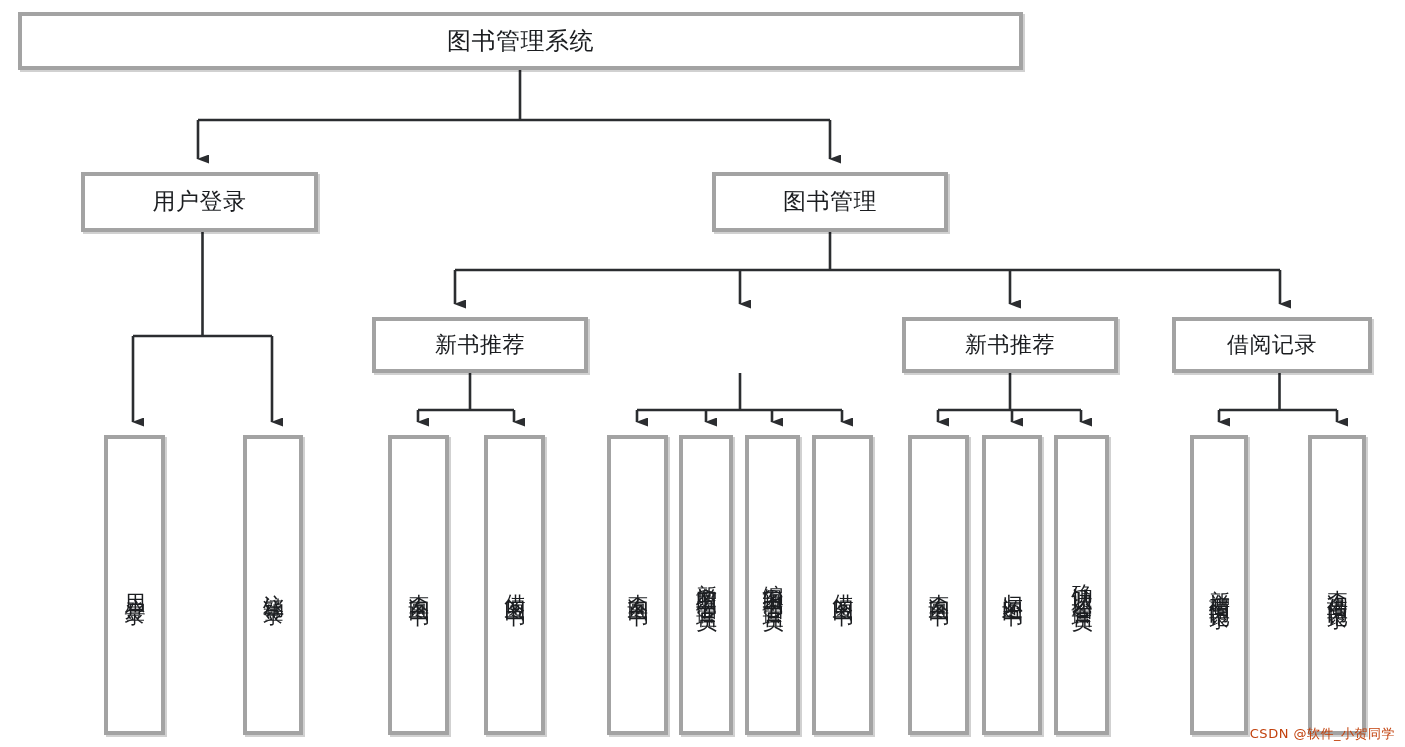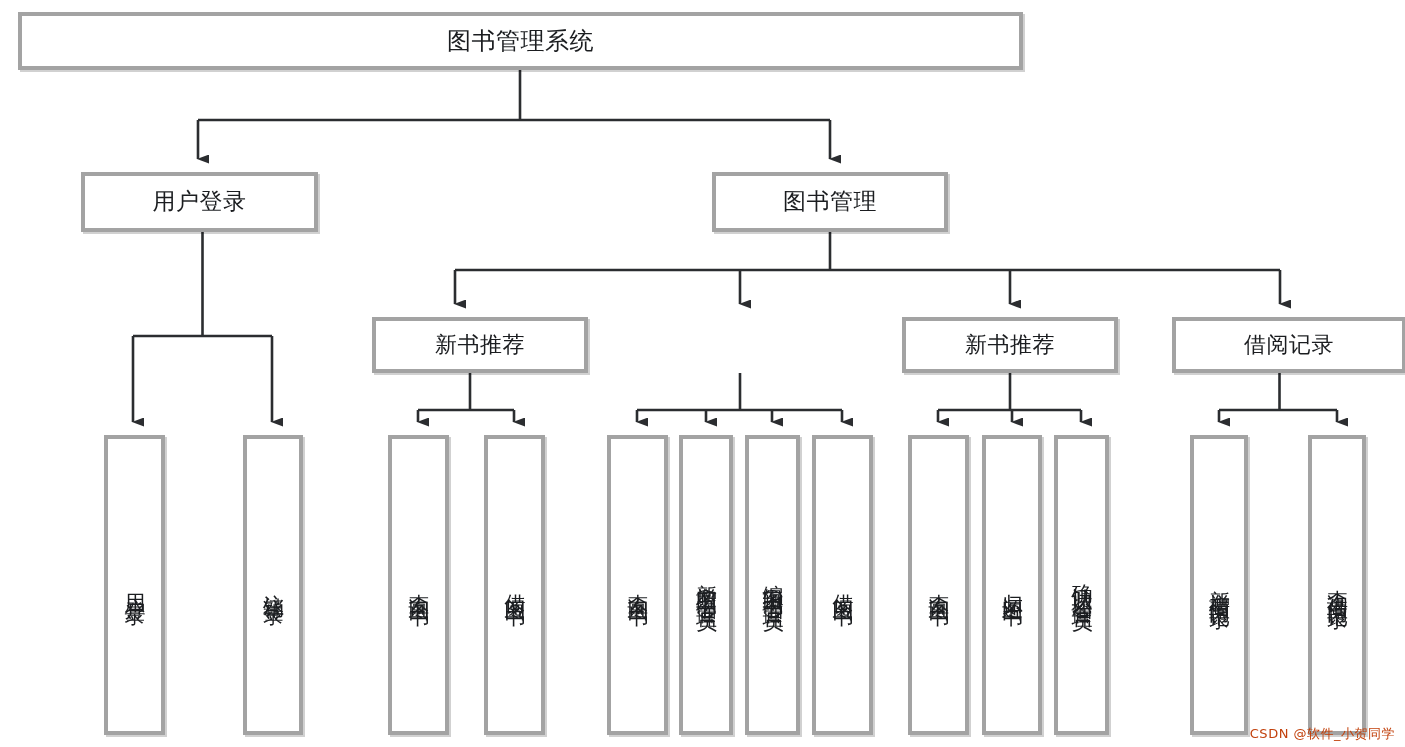--- a/index.html
+++ b/index.html
@@ -132,21 +132,21 @@
   <div class="node level1" style="left: 712px; top: 172px; width: 236px; height: 60px;">
     <span class="label">图书管理</span>
   </div>
 
   <div class="node level2" style="left: 372px; top: 317px; width: 216px; height: 56px;">
     <span class="label">新书推荐</span>
   </div>
   <div class="node level2" style="left: 902px; top: 317px; width: 216px; height: 56px;">
     <span class="label">新书推荐</span>
   </div>
-  <div class="node level2" style="left: 1172px; top: 317px; width: 234px; height: 56px;">
+  <div class="node level2" style="left: 1172px; top: 317px; width: 200px; height: 56px;">
     <span class="label">借阅记录</span>
   </div>
 
   <div class="node leaf" style="left: 104px; top: 435px; width: 61px; height: 300px;">
     <span class="label">用户登录</span>
   </div>
   <div class="node leaf" style="left: 243px; top: 435px; width: 60px; height: 300px;">
     <span class="label">注销登录</span>
   </div>
   <div class="node leaf" style="left: 388px; top: 435px; width: 61px; height: 300px;">

